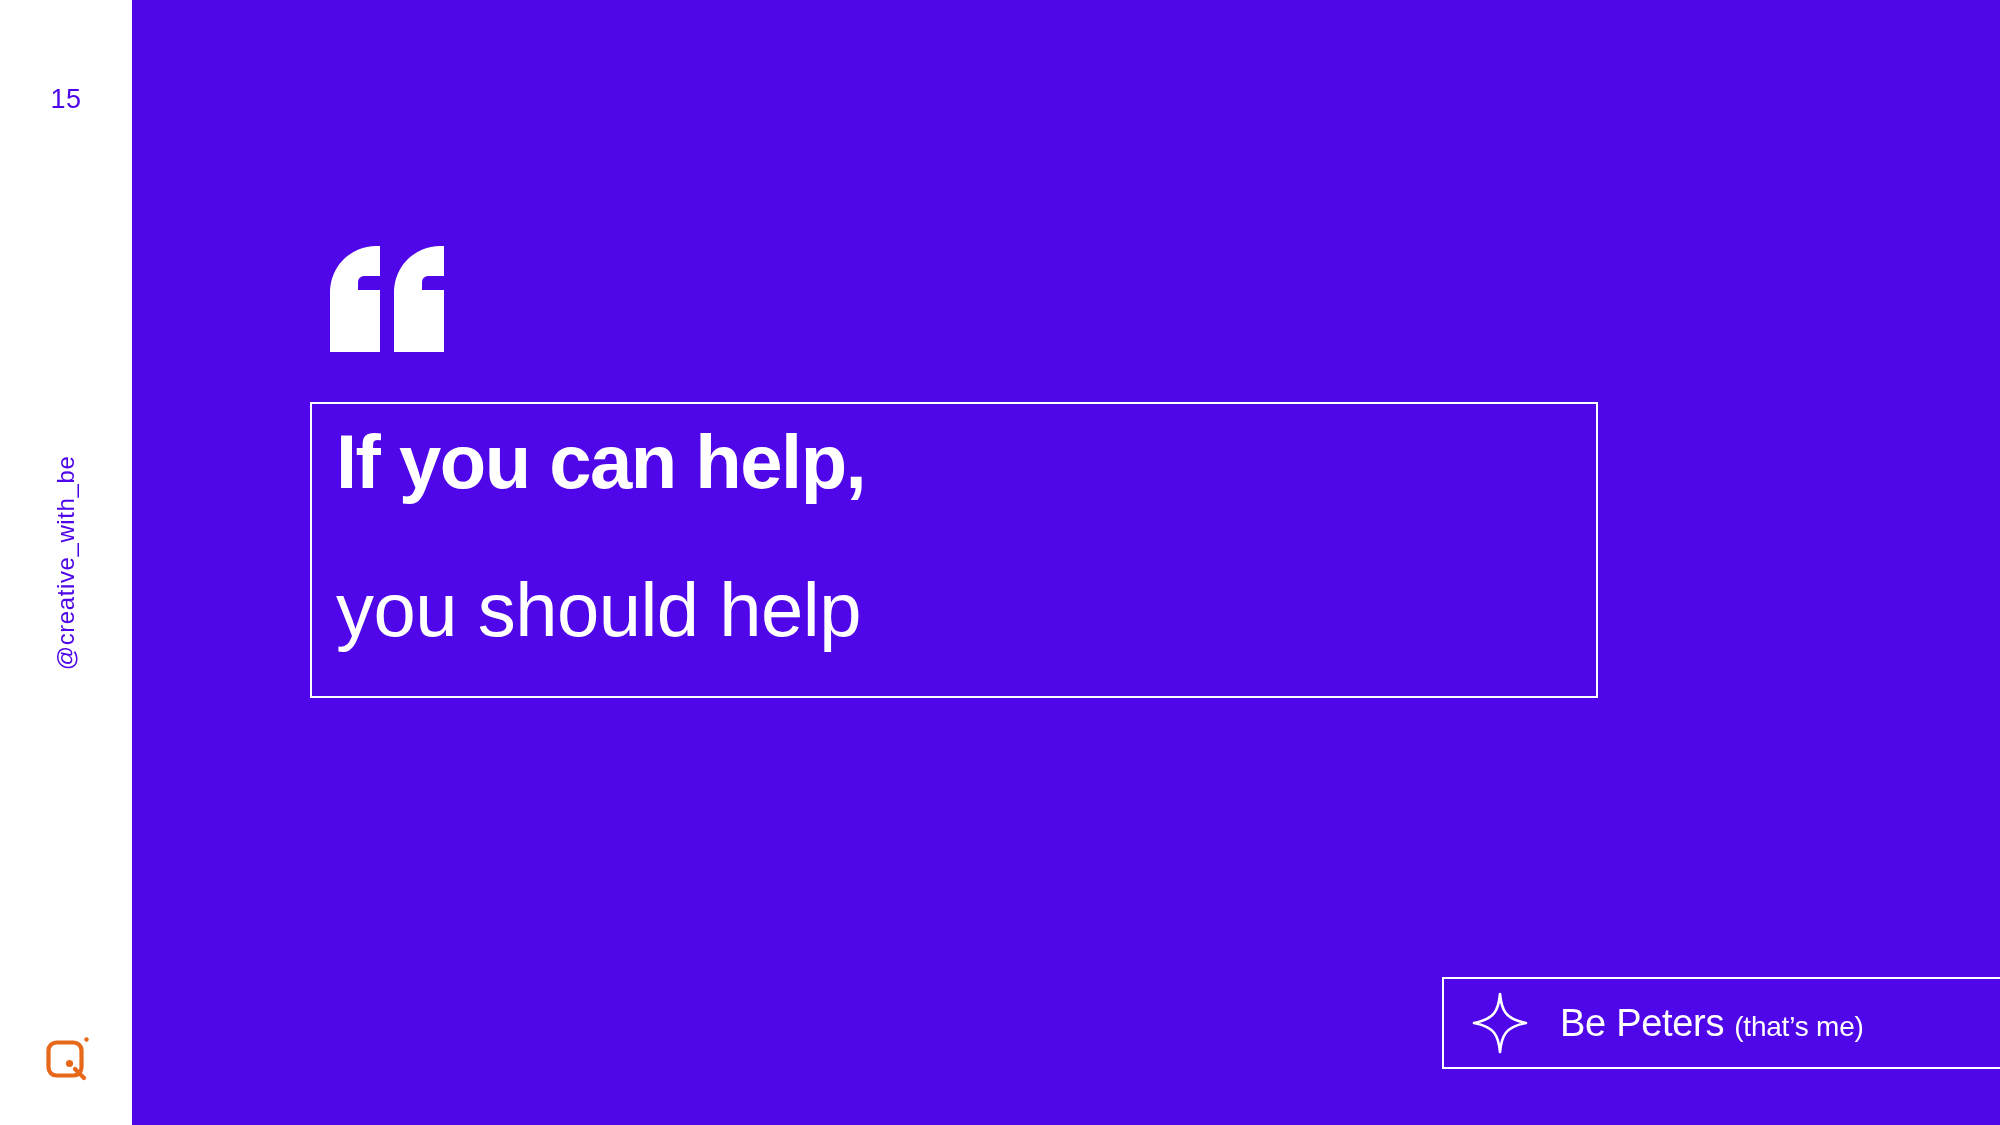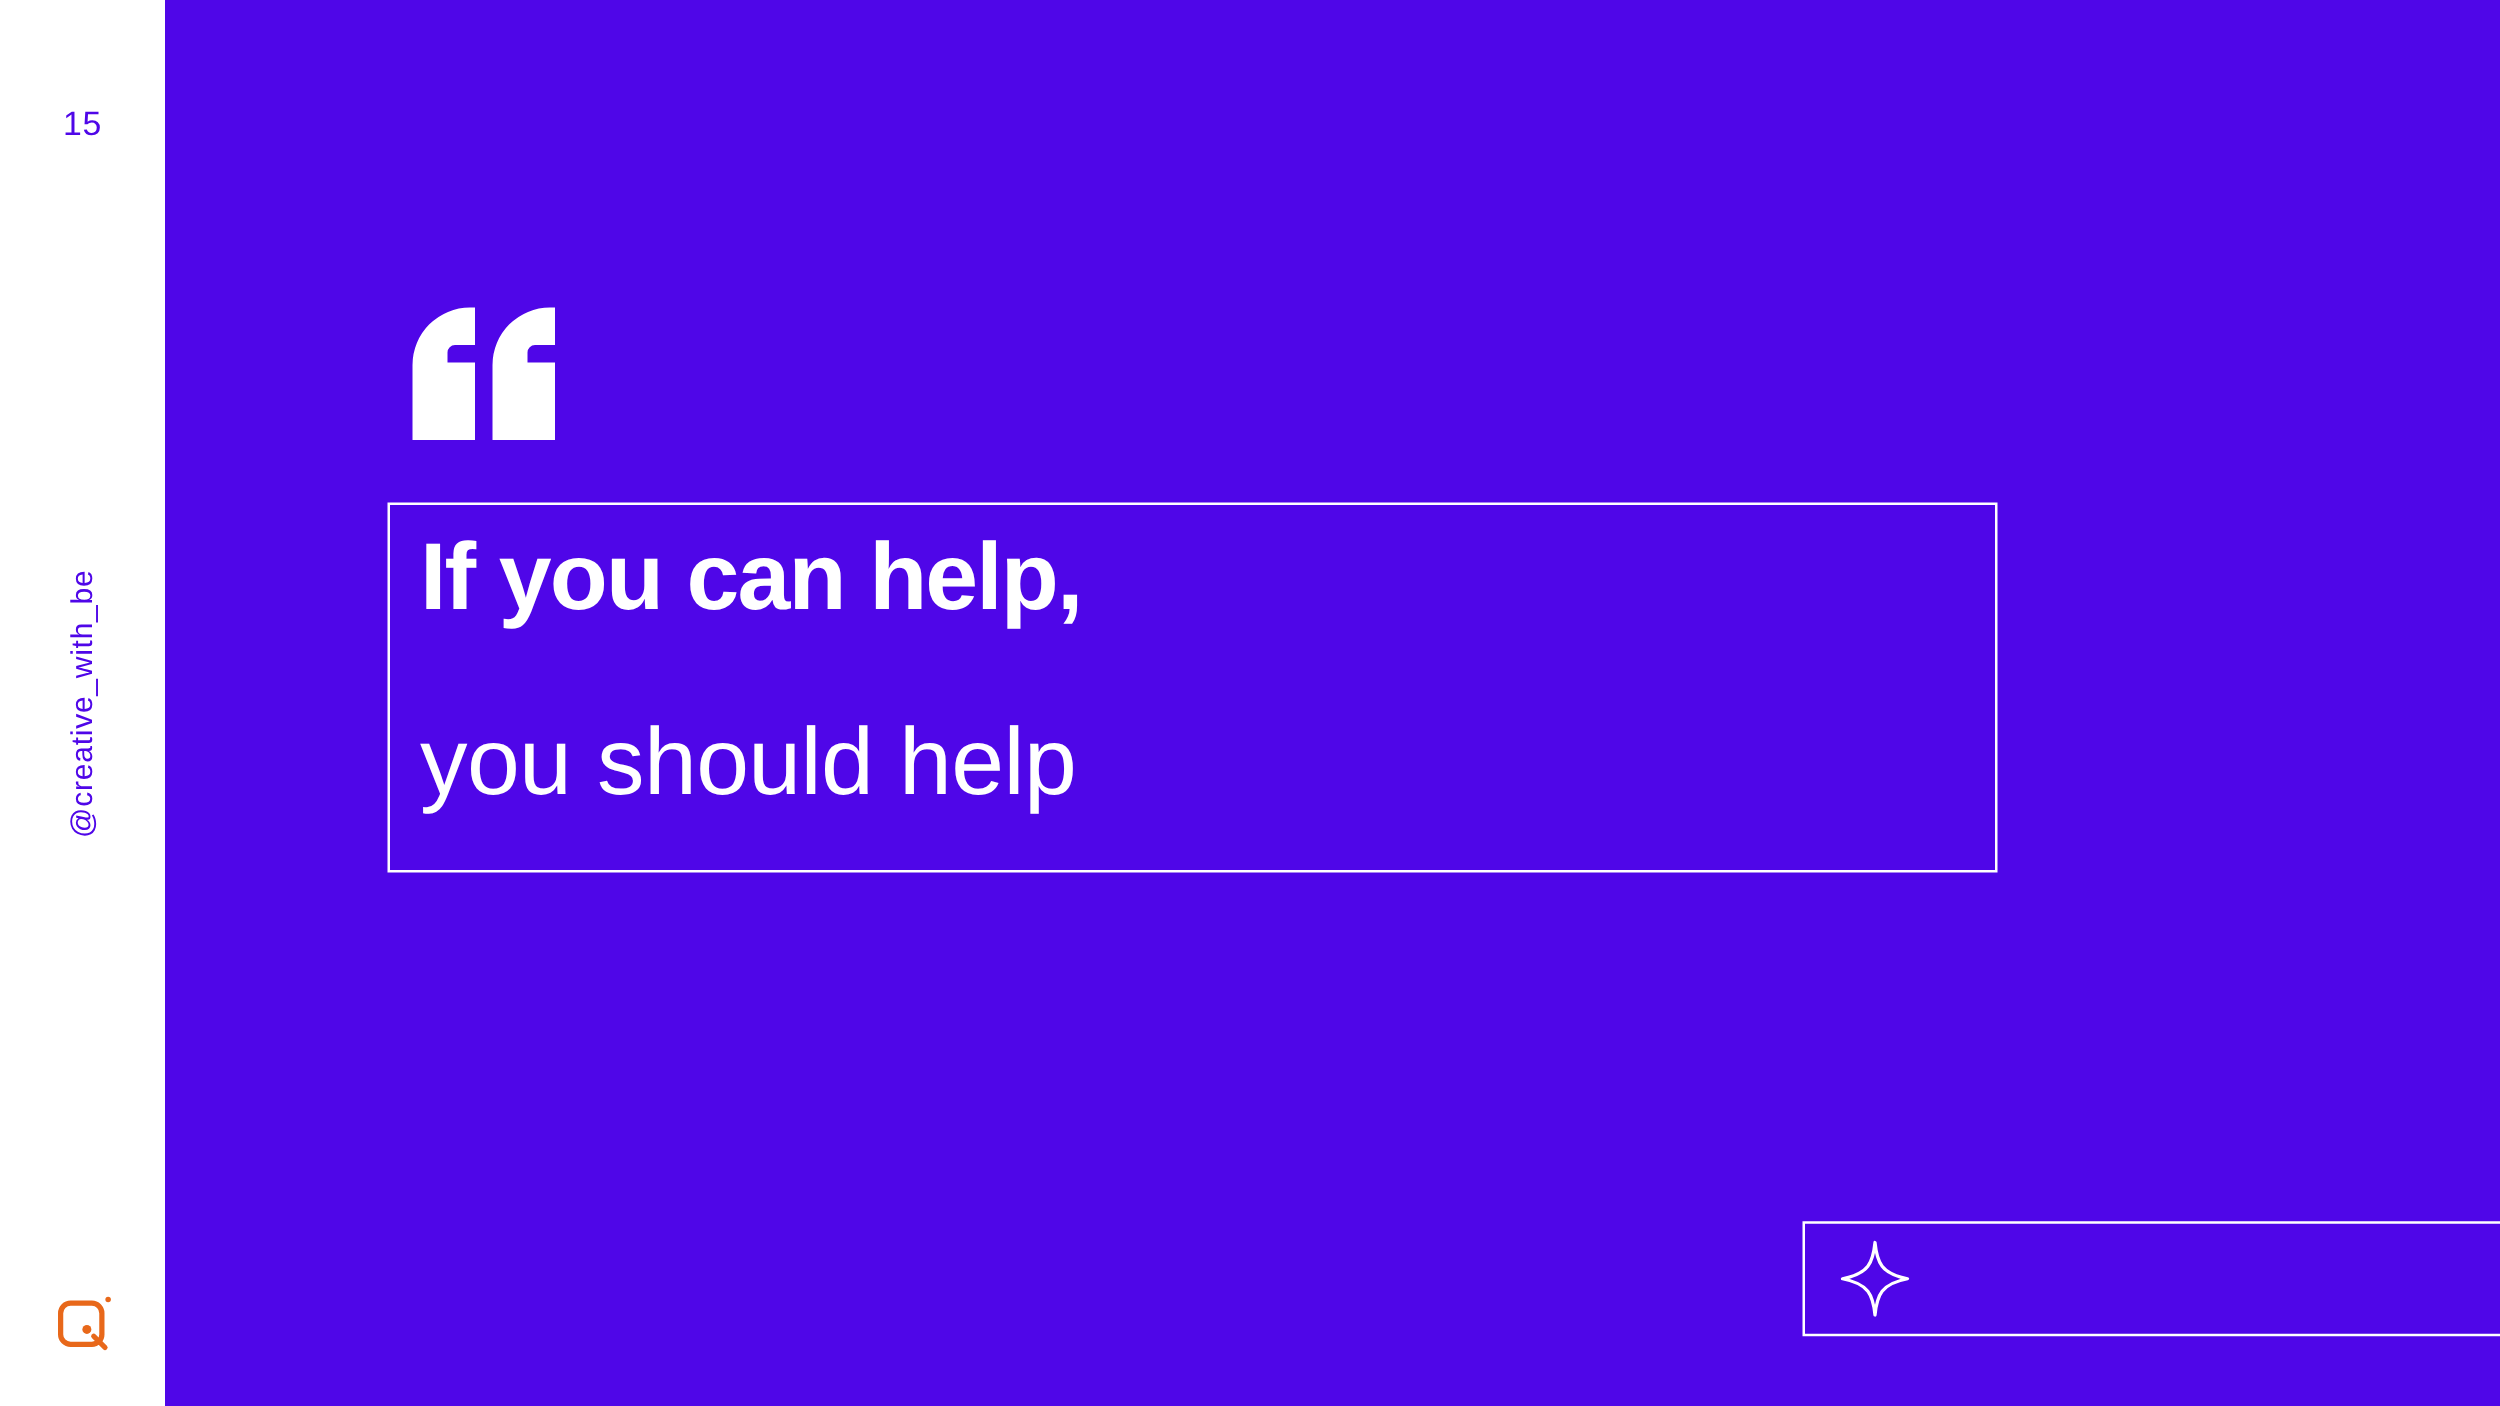--- a/index.html
+++ b/index.html
@@ -191,20 +191,24 @@
       <div class="quote-line strong">If you can help,</div>
       <div class="quote-line light">you should help</div>
     </div>
 
     <div class="speaker-badge">
       <span class="sparkle-icon">
         <svg viewBox="0 0 56 62" width="56" height="62" aria-hidden="true">
           <path d="M28 2 C29.6 18 33 27 54 31 C33 35 29.6 44 28 60 C26.4 44 23 35 2 31 C23 27 26.4 18 28 2 Z" fill="none" stroke="#ffffff" stroke-width="2.6" stroke-linejoin="round"></path>
         </svg>
       </span>
+      <span class="speaker-text">
+        <span class="speaker-name">Be Peters</span>
+        <span class="speaker-aside">(that’s me)</span>
+      </span>
     </div>
 
   </div>
 
   <div class="rail">
 
     <div class="page-number">15</div>
 
     <div class="handle-wrap">
       <div class="handle">@creative_with_be</div>

